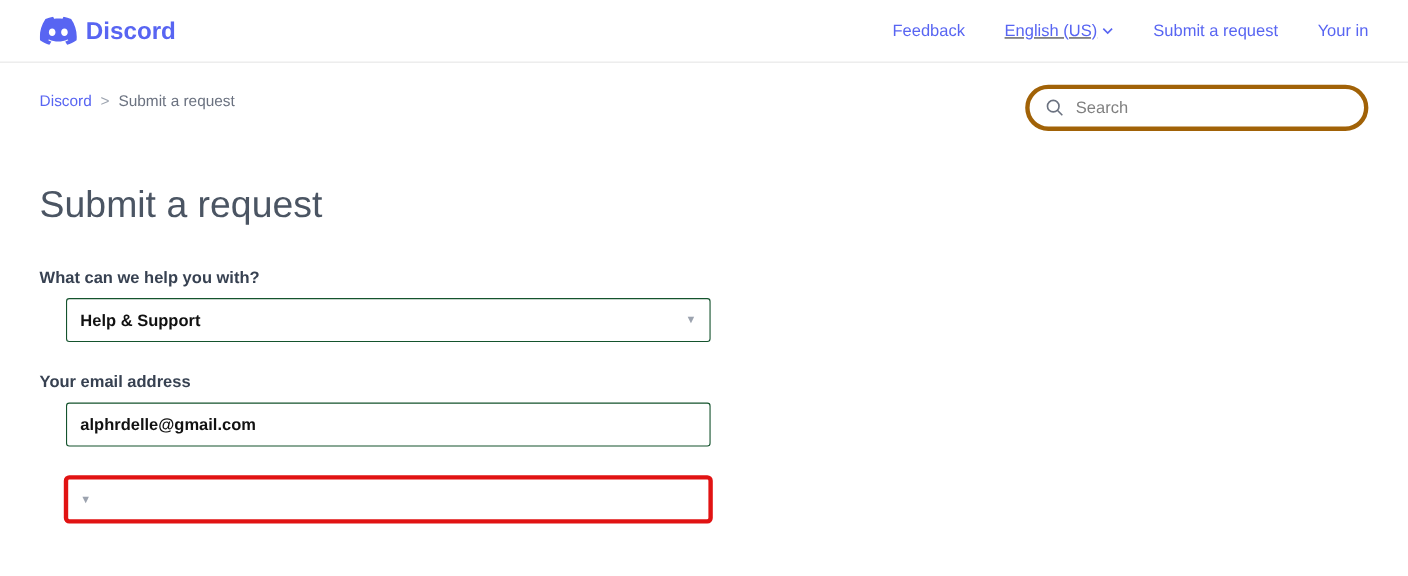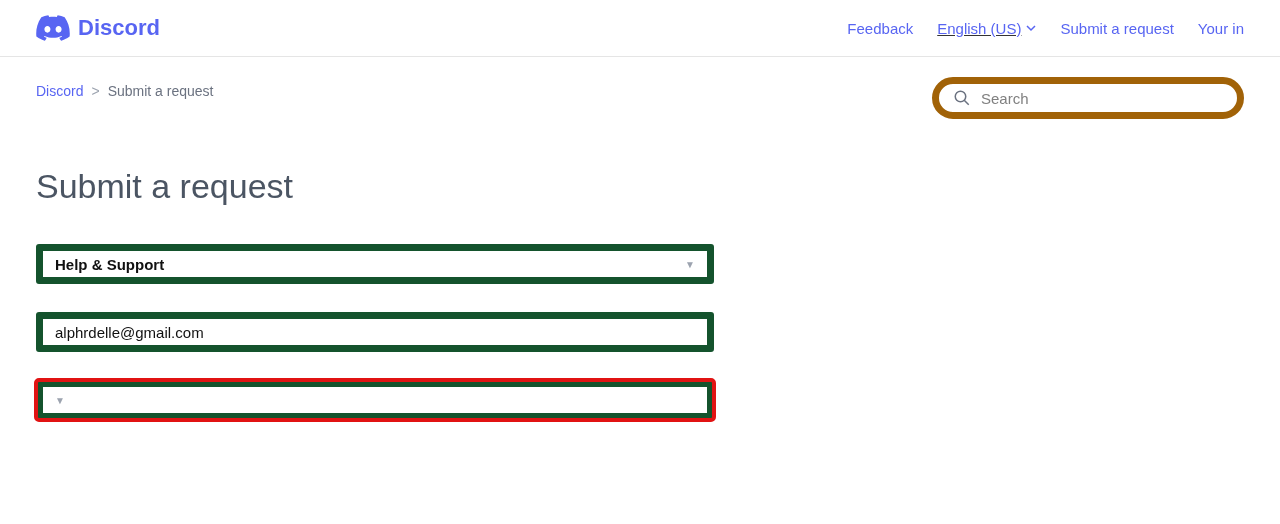--- a/index.html
+++ b/index.html
@@ -27,21 +27,21 @@
       font-weight: 800;
       font-size: 22px;
     }
     .logo svg {
       width: 34px;
       height: 26px;
     }
     .nav {
       display: flex;
       align-items: flex-start;
-      gap: 24px;
+      gap: 36px;
     }
     .nav-link {
       color: #5865F2;
       text-decoration: none;
       font-size: 15px;
       cursor: pointer;
     }
     .nav-link-group {
       display: flex;
       align-items: center;
@@ -72,21 +72,21 @@
     }
     .breadcrumb-sep {
       color: #9ca3af;
     }
     .breadcrumb-current {
       color: #6b7280;
     }
     .search-box {
       width: 312px;
       height: 42px;
-      border: 7px solid #a16207;
+      border: 4px solid #a16207;
       border-radius: 21px;
       display: flex;
       align-items: center;
       padding: 0 14px;
       gap: 10px;
     }
     .search-box svg {
       width: 18px;
       height: 18px;
       stroke: #6b7280;
@@ -116,37 +116,38 @@
       margin-bottom: 28px;
     }
     .form-label {
       display: block;
       font-size: 15px;
       font-weight: 600;
       color: #374151;
       margin-bottom: 10px;
     }
     .form-select, .form-input {
-      width: 678px;
+      width: 586px;
       height: 40px;
-      border: 7px solid #14532d;
+      border: 1px solid #14532d;
       border-radius: 3px;
       padding: 0 12px;
       font-size: 15px;
       font-weight: 600;
       color: #111;
       background: #fff;
       display: flex;
       align-items: center;
       justify-content: space-between;
       cursor: pointer;
       position: relative;
+      margin-left: 24px;
     }
     .form-input {
-      font-weight: 400;
+      font-weight: 700;
       cursor: text;
     }
     .dropdown-arrow {
       color: #9ca3af;
       font-size: 10px;
     }
     .highlighted {
       outline: 4px solid #e11313;
       outline-offset: -2px;
     }
@@ -186,27 +187,29 @@
       <line x1="21" y1="21" x2="15" y2="15"></line>
     </svg>
     <input class="search-input" type="text" placeholder="Search" style="">
   </div>
 </div>
 
 <div class="main">
   <h1 class="page-title">Submit a request</h1>
 
   <div class="form-group">
+    <label class="form-label">What can we help you with?</label>
     <div class="form-select">
       <span>Help &amp; Support</span>
       <span class="dropdown-arrow">▼</span>
     </div>
   </div>
 
   <div class="form-group">
+    <label class="form-label">Your email address</label>
     <div class="form-input">
       <span>alphrdelle@gmail.com</span>
     </div>
   </div>
 
   <div class="form-group">
     <div class="form-select highlighted">
       <span class="dropdown-arrow">▼</span>
     </div>
   </div>

